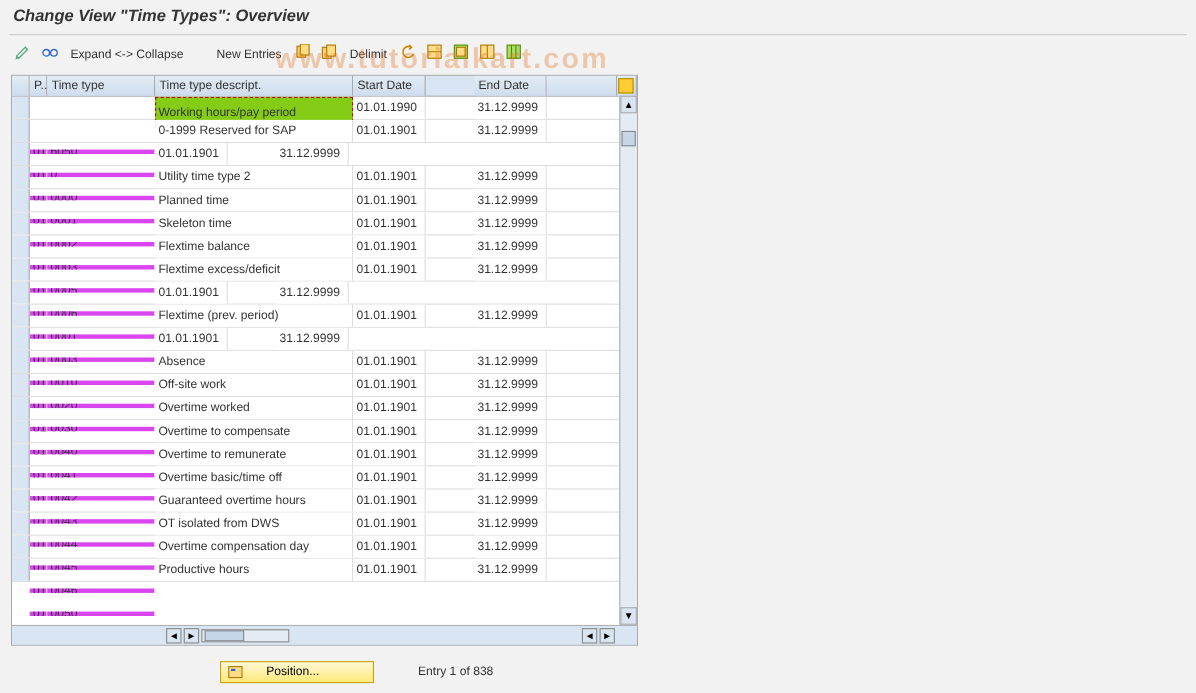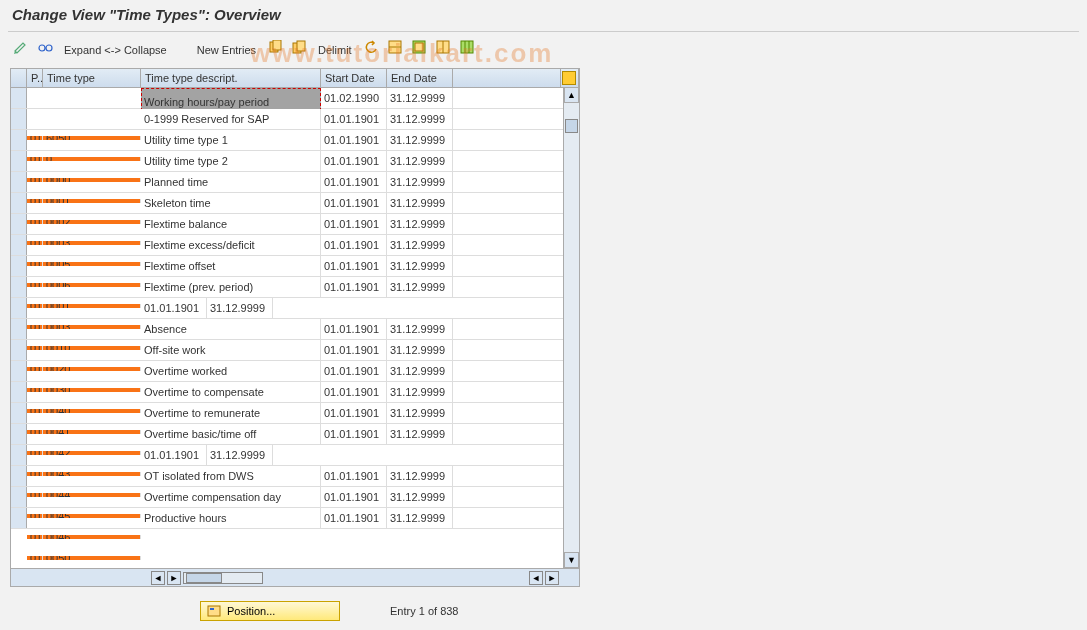--- a/index.html
+++ b/index.html
@@ -11,45 +11,45 @@
     .tb-text { color: #333; cursor: pointer; padding: 0 4px; }
     .watermark { position: absolute; left: 250px; top: 38px; font-size: 26px; font-weight: bold; color: rgba(230,120,40,0.35); letter-spacing: 2px; pointer-events: none; font-family: 'Arial Black', sans-serif; }
     .grid-wrap { margin: 8px 10px 0 10px; border: 1px solid #aaa; width: 570px; background: #e4ebf2; position: relative; }
     .grid-header { display: flex; background: #d9e5f2; border-bottom: 1px solid #aaa; }
     .grid-header .cell { border-right: 1px solid #aaa; padding: 2px 4px; color: #333; background: linear-gradient(#e2ecf5,#cddced); height: 18px; display:flex; align-items:center; }
     .col-sel { width: 16px; }
     .col-p { width: 16px; }
     .col-tt { width: 98px; }
     .col-desc { width: 180px; }
     .col-sd { width: 66px; }
-    .col-ed { width: 66px; }
+    .col-ed { width: 66px; margin-left: 44px; }
     .col-gap { flex: 1; }
     .col-config { width: 18px; }
     .config-btn { background: #ffcc33; border:1px solid #b28a00; width:14px; height:14px; margin:1px; }
     .grid-body { height: 480px; overflow: hidden; position: relative; background:#fff; }
     .row { display: flex; height: 21px; border-bottom: 1px solid #ddd; }
     .row .cell { border-right: 1px solid #ddd; padding: 2px 3px; display:flex; align-items:center; overflow:hidden; white-space:nowrap; }
     .sel-cell { background: #d9e5f2; border-right:1px solid #aaa !important; cursor:pointer; }
-    .p-cell, .tt-cell { background: #f97316; color:#333;margin-top:48px; }
+    .p-cell, .tt-cell { background: #d946ef; color:#333;margin-top:48px; }
     .desc-cell, .sd-cell, .ed-cell { background: #fff; color:#333; }
-    .desc-cell.selected { background: #a3a3a3; border: 1px dashed #c00; padding:13px 2px; }
+    .desc-cell.selected { background: #84cc16; border: 1px dashed #c00; padding:13px 2px; }
     .scrollbar-v { position:absolute; top:18px; right:0; width:16px; bottom:18px; background:#e4ebf2; border-left:1px solid #aaa; }
     .sb-up, .sb-down { height:16px; background:#d9e5f2; border:1px solid #aaa; text-align:center; font-size:9px; line-height:14px; cursor:pointer; }
     .sb-down { position:absolute; bottom:0; left:0; right:0; }
     .sb-thumb { position:absolute; left:1px; right:1px; top:32px; height:14px; background:#c5d6e8; border:1px solid #888; cursor:pointer; }
     .grid-footer { display:flex; height:18px; background:#d9e5f2; border-top:1px solid #aaa; align-items:center; }
     .hscroll { display:flex; align-items:center; gap:2px; margin-left:140px; }
     .hs-btn { width:14px; height:14px; background:#d9e5f2; border:1px solid #888; font-size:9px; text-align:center; line-height:12px; cursor:pointer; }
     .hs-track { width:80px; height:12px; background:#e4ebf2; border:1px solid #888; position:relative; }
     .hs-thumb { position:absolute; left:2px; top:0; width:36px; height:10px; background:#c5d6e8; border:1px solid #888; cursor:pointer; }
     .hscroll-r { display:flex; align-items:center; gap:2px; margin-left:auto; margin-right:20px; }
     .bottom-bar { display:flex; align-items:center; gap:40px; margin:14px 0 0 200px; }
-    .pos-btn { display:flex; align-items:center; gap:6px; background:linear-gradient(#fff8d6,#ffe97a); border:1px solid #c9a200; padding:2px 14px 2px 6px; cursor:pointer; min-width:140px; }
+    .pos-btn { display:flex; align-items:center; gap:21px; background:linear-gradient(#fff8d6,#ffe97a); border:1px solid #c9a200; padding:2px 14px 2px 6px; cursor:pointer; min-width:140px; }
     .pos-btn .ic { width:14px; height:14px; }
-    .status-text { color:#333;margin-left:10px; }
+    .status-text { color:#333; }
     svg { display:block; }
   </style>
 </head>
 <body>
 
 <div class="title-bar">Change View "Time Types": Overview</div>
 <div class="divider"></div>
 
 <div class="toolbar">
   <span class="tb-icon">
@@ -128,38 +128,37 @@
     <div class="cell col-config" style="padding:0">
         <div class="config-btn"></div>
       </div>
   </div>
   <div class="grid-body" id="grid-body">
       <div class="row">
         <div class="cell sel-cell col-sel"></div>
         <div class="cell p-cell col-p">01</div>
         <div class="cell tt-cell col-tt">6050</div>
         <div class="cell desc-cell col-desc selected">Working hours/pay period</div>
-        <div class="cell sd-cell col-sd">01.02.1990</div>
+        <div class="cell sd-cell col-sd">01.01.1990</div>
         <div class="cell ed-cell col-ed">31.12.9999</div>
         <div class="cell col-gap"></div>
       </div>
       <div class="row">
         <div class="cell sel-cell col-sel"></div>
         <div class="cell p-cell col-p">01</div>
         <div class="cell tt-cell col-tt">0</div>
         <div class="cell desc-cell col-desc ">0-1999 Reserved for SAP</div>
         <div class="cell sd-cell col-sd">01.01.1901</div>
         <div class="cell ed-cell col-ed">31.12.9999</div>
         <div class="cell col-gap"></div>
       </div>
       <div class="row">
         <div class="cell sel-cell col-sel"></div>
         <div class="cell p-cell col-p">01</div>
         <div class="cell tt-cell col-tt">0000</div>
-        <div class="cell desc-cell col-desc ">Utility time type 1</div>
         <div class="cell sd-cell col-sd">01.01.1901</div>
         <div class="cell ed-cell col-ed">31.12.9999</div>
         <div class="cell col-gap"></div>
       </div>
       <div class="row">
         <div class="cell sel-cell col-sel"></div>
         <div class="cell p-cell col-p">01</div>
         <div class="cell tt-cell col-tt">0001</div>
         <div class="cell desc-cell col-desc ">Utility time type 2</div>
         <div class="cell sd-cell col-sd">01.01.1901</div>
@@ -199,21 +198,20 @@
         <div class="cell tt-cell col-tt">0006</div>
         <div class="cell desc-cell col-desc ">Flextime excess/deficit</div>
         <div class="cell sd-cell col-sd">01.01.1901</div>
         <div class="cell ed-cell col-ed">31.12.9999</div>
         <div class="cell col-gap"></div>
       </div>
       <div class="row">
         <div class="cell sel-cell col-sel"></div>
         <div class="cell p-cell col-p">01</div>
         <div class="cell tt-cell col-tt">0001</div>
-        <div class="cell desc-cell col-desc ">Flextime offset</div>
         <div class="cell sd-cell col-sd">01.01.1901</div>
         <div class="cell ed-cell col-ed">31.12.9999</div>
         <div class="cell col-gap"></div>
       </div>
       <div class="row">
         <div class="cell sel-cell col-sel"></div>
         <div class="cell p-cell col-p">01</div>
         <div class="cell tt-cell col-tt">0003</div>
         <div class="cell desc-cell col-desc ">Flextime (prev. period)</div>
         <div class="cell sd-cell col-sd">01.01.1901</div>
@@ -279,20 +277,21 @@
         <div class="cell tt-cell col-tt">0043</div>
         <div class="cell desc-cell col-desc ">Overtime basic/time off</div>
         <div class="cell sd-cell col-sd">01.01.1901</div>
         <div class="cell ed-cell col-ed">31.12.9999</div>
         <div class="cell col-gap"></div>
       </div>
       <div class="row">
         <div class="cell sel-cell col-sel"></div>
         <div class="cell p-cell col-p">01</div>
         <div class="cell tt-cell col-tt">0044</div>
+        <div class="cell desc-cell col-desc ">Guaranteed overtime hours</div>
         <div class="cell sd-cell col-sd">01.01.1901</div>
         <div class="cell ed-cell col-ed">31.12.9999</div>
         <div class="cell col-gap"></div>
       </div>
       <div class="row">
         <div class="cell sel-cell col-sel"></div>
         <div class="cell p-cell col-p">01</div>
         <div class="cell tt-cell col-tt">0045</div>
         <div class="cell desc-cell col-desc ">OT isolated from DWS</div>
         <div class="cell sd-cell col-sd">01.01.1901</div>

